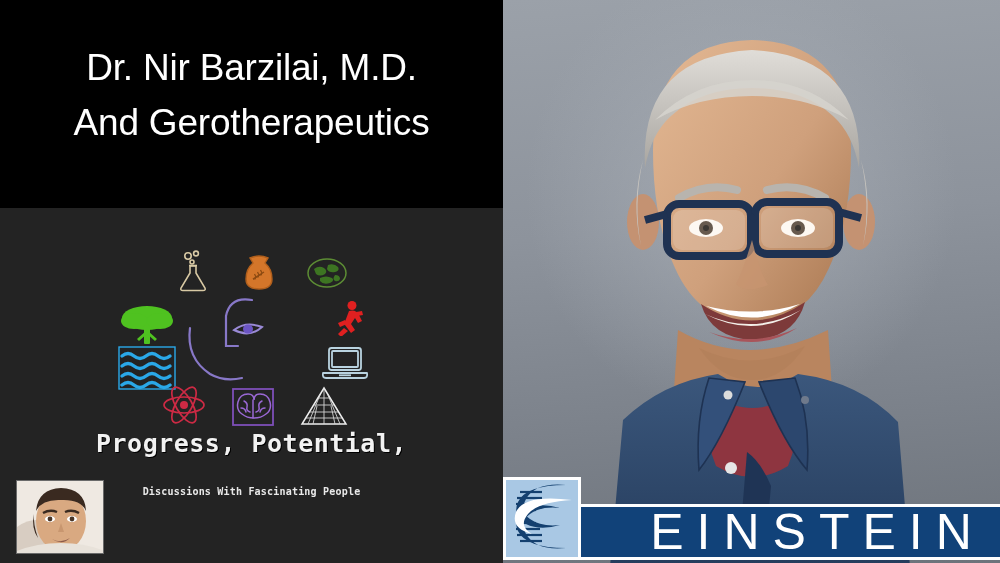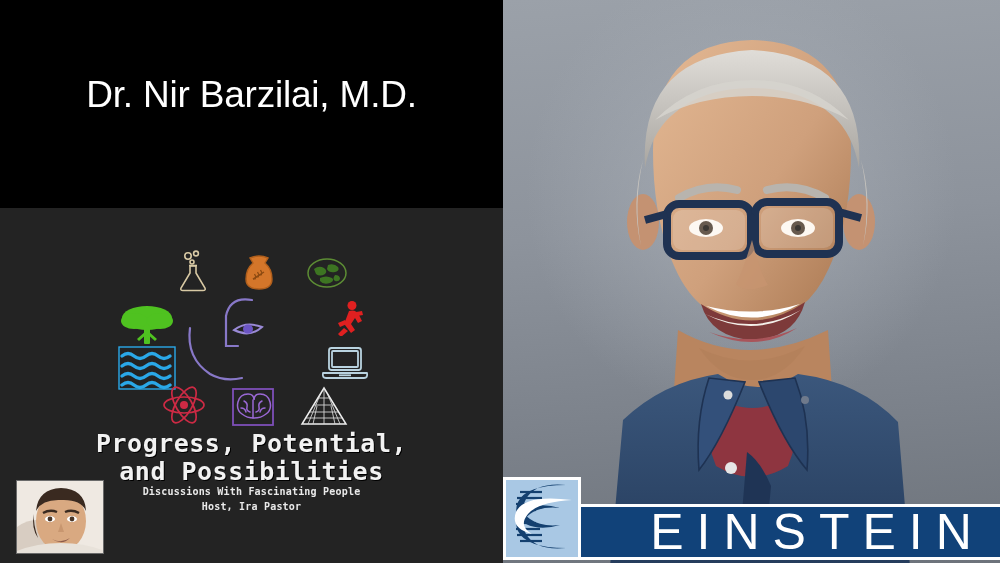--- a/index.html
+++ b/index.html
@@ -115,20 +115,21 @@
 </style>
 </head>
 <body>
 
 <div id="stage">
 
   <div id="left-panel">
 
     <div id="title-block">
       <div class="title-line">Dr. Nir Barzilai, M.D.</div>
+      <div class="title-line">And Gerotherapeutics</div>
     </div>
 
     <div id="artwork">
 
       <div id="icon-collage">
 
         <span class="ic" style="left:58px;top:0px;">
           <svg width="38" height="42" viewBox="0 0 38 42">
             <g fill="none" stroke="#d8c9a4" stroke-width="1.6">
               <circle cx="14" cy="6" r="3.2"></circle>
@@ -260,26 +261,24 @@
             <g stroke="#dddddd" stroke-width="0.9" opacity="0.95">
               <path d="M18 12 L30 12 M14 19 L34 19 M10 26 L38 26 M6 32 L42 32"></path>
               <path d="M24 2 L24 38 M20 9 L8 38 M28 9 L40 38 M17 20 L13 38 M31 20 L35 38"></path>
             </g>
           </svg>
         </span>
       </div>
 
       <div id="pp-title">
         <div>Progress, Potential,</div>
-        <div>and Possibilities</div>
       </div>
 
       <div id="pp-sub">
         <div>Discussions With Fascinating People</div>
-        <div>Host, Ira Pastor</div>
       </div>
     </div>
 
     <div id="host-thumb">
       <svg class="photo" width="88" height="74" viewBox="0 0 88 74" preserveAspectRatio="xMidYMid slice">
         <rect width="88" height="74" fill="#efe9e2"></rect>
         <path d="M0 46 q14 -10 30 -6 q22 6 30 14 l0 20 -60 0 z" fill="#d8cdc2"></path>
         <ellipse cx="44" cy="40" rx="25" ry="30" fill="#d9a981"></ellipse>
         <path d="M19 30 q2 -22 25 -23 q24 1 25 23 q-5 -12 -25 -11 q-19 -1 -25 11 z" fill="#3a2a20"></path>
         <path d="M17 33 q-3 14 4 24 q-5 -14 -4 -24 z" fill="#3a2a20"></path>

